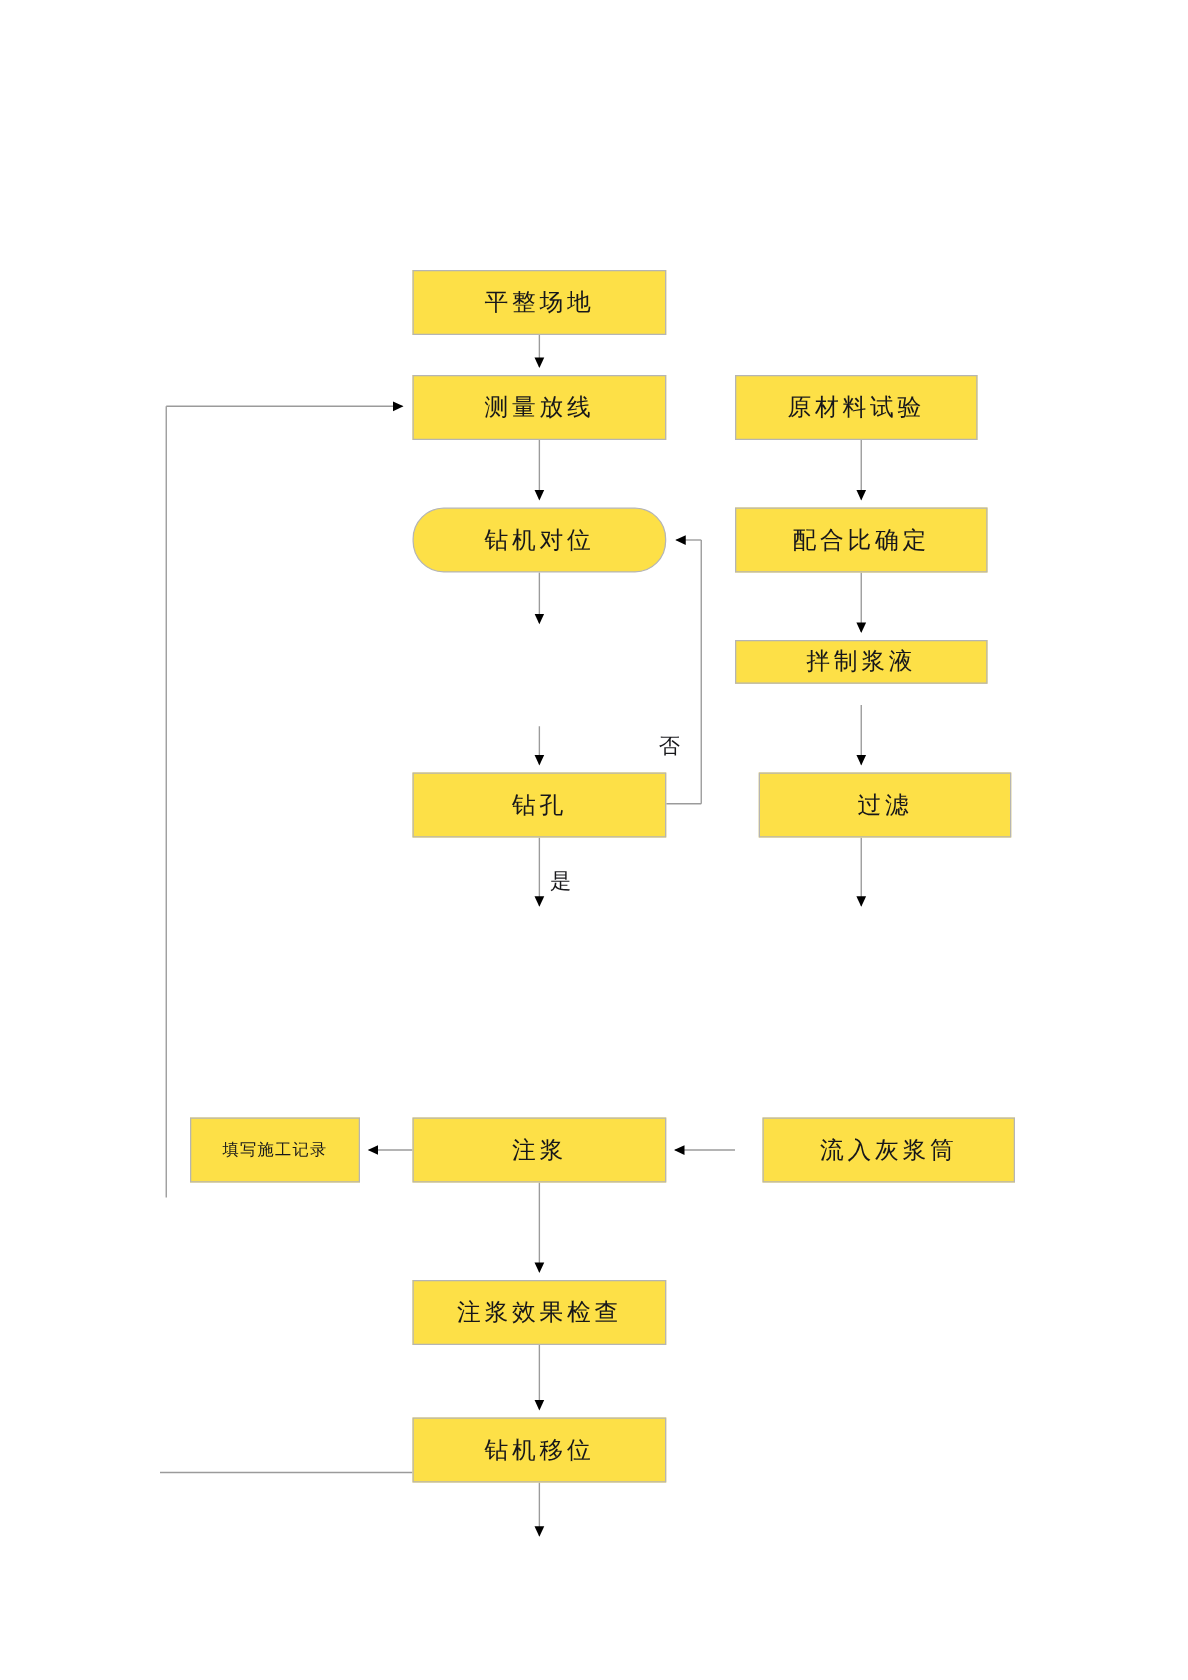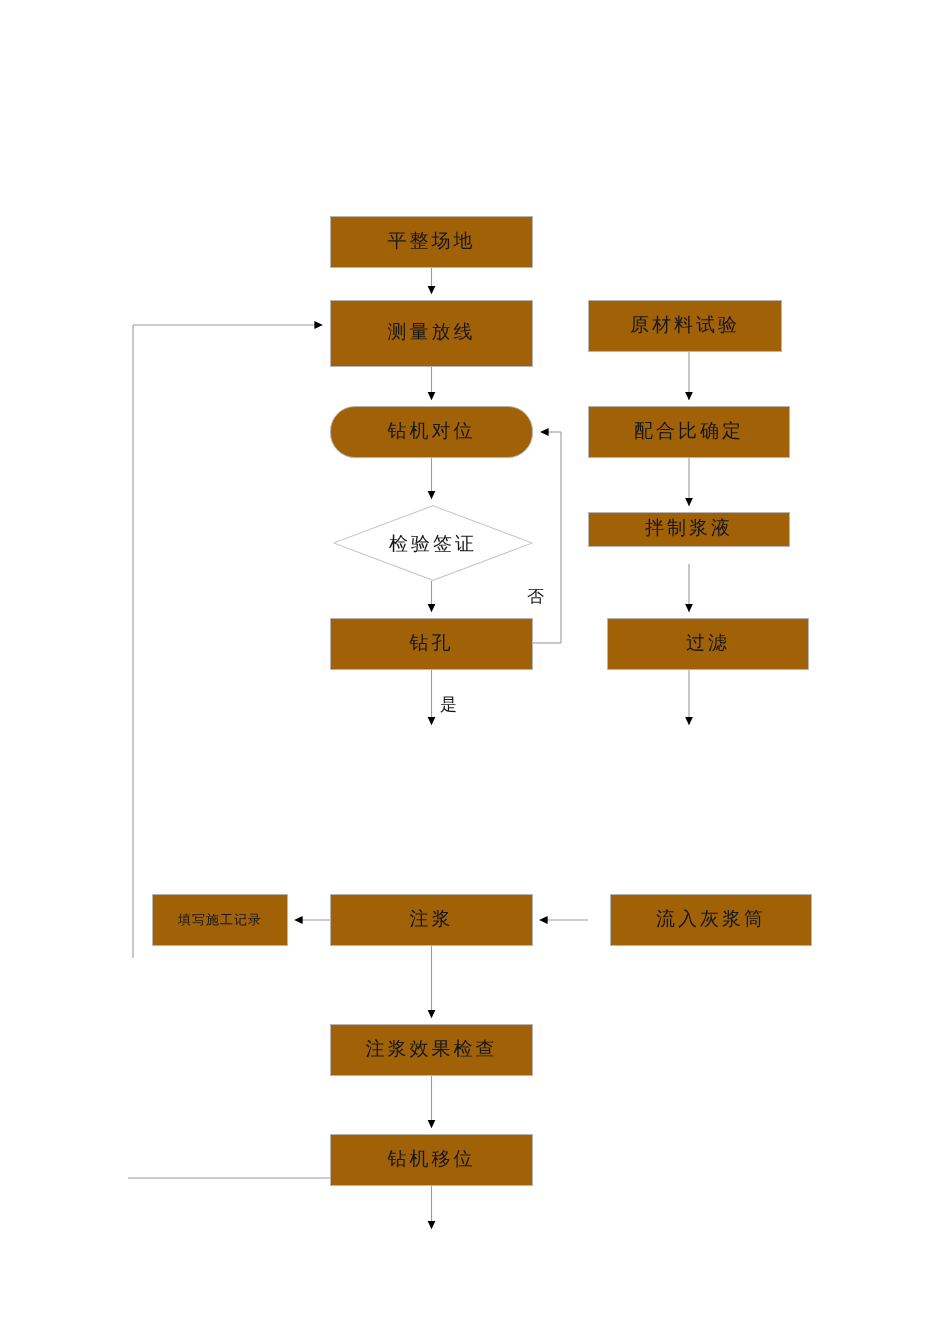--- a/index.html
+++ b/index.html
@@ -27,22 +27,21 @@
     display:flex;
     align-items:center;
     justify-content:center;
     color:#1a1a1a;
     letter-spacing:2px;
     white-space:nowrap;
     z-index:3;
   }
   .node.box{
     border:1px solid #b5b5b5;
-    background:#a16207;
-    font-family:Liberation Mono, monospace;
+    background:#fde047;
   }
   .node .label{
     font-size:19px;
     line-height:1;
     letter-spacing:3px;
     color:#17171a;
   }
   .node.small .label{ font-size:13px; letter-spacing:1px; }
   .node.diamond{
     border:none;
@@ -108,42 +107,36 @@
       <path d="M133,348 L133,325"></path>
 
       <path d="M330,1178 L128,1178"></path>
     </g>
   </svg>
 
   <div class="node box" style="left:330px;top:216px;width:203px;height:52px;">
     <span class="label">平整场地</span>
   </div>
 
-  <div class="node box" style="left:330px;top:300px;width:203px;height:67px;text-align:center;">
+  <div class="node box" style="left:330px;top:300px;width:203px;height:52px;text-align:center;">
     <span class="label">测量放线</span>
   </div>
 
   <div class="node box" style="left:588px;top:300px;width:194px;height:52px;">
     <span class="label">原材料试验</span>
   </div>
 
   <div class="node box" style="left:330px;top:406px;width:203px;height:52px;border-radius:25px;">
     <span class="label">钻机对位</span>
   </div>
 
   <div class="node box" style="left:588px;top:406px;width:202px;height:52px;">
     <span class="label">配合比确定</span>
   </div>
 
-  <div class="node diamond" style="left:333px;top:505px;width:200px;height:76px;">
-    <svg width="200" height="76" viewBox="0 0 200 76" style="position:absolute;left:0;top:0;">
-      <polygon points="100,0.7 199.3,38 100,75.3 0.7,38" fill="#ffffff" stroke="#c9c9c9" stroke-width="1.1"></polygon>
-    </svg>
-    <span class="label" style="position:relative;z-index:2;">检验签证</span>
-  </div>
 
   <div class="node box" style="left:588px;top:512px;width:202px;height:35px;">
     <span class="label">拌制浆液</span>
   </div>
 
   <div class="node box" style="left:330px;top:618px;width:203px;height:52px;">
     <span class="label">钻孔</span>
   </div>
 
   <div class="node box" style="left:588px;top:618px;width:202px;height:52px;margin-left:19px;">

